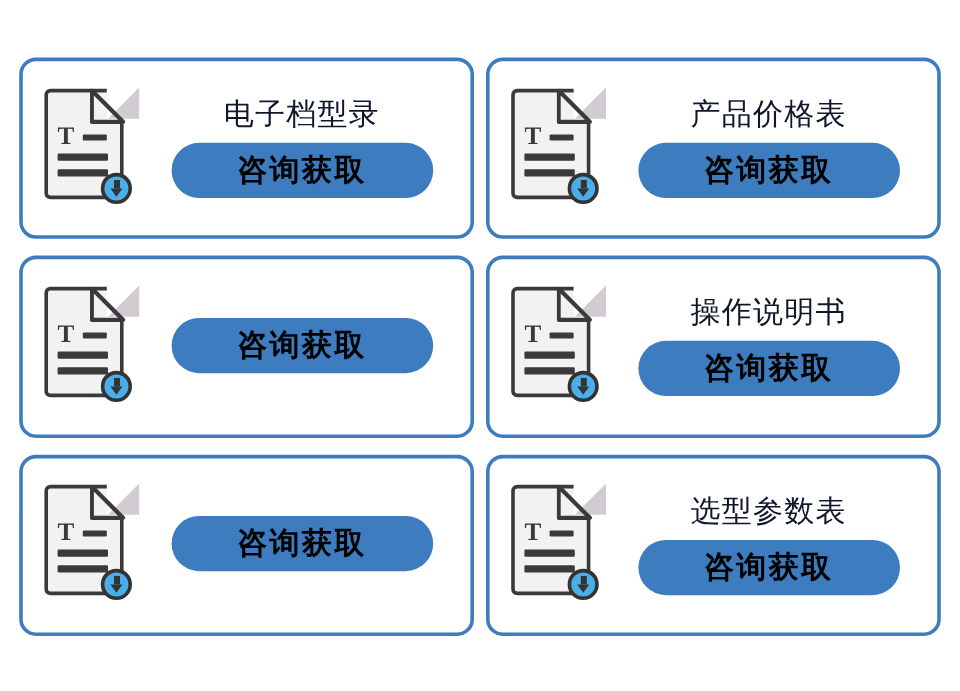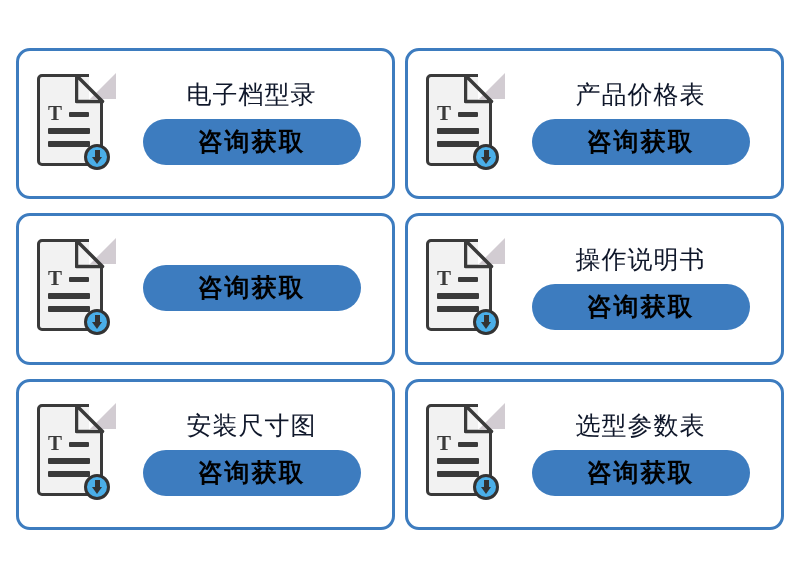--- a/index.html
+++ b/index.html
@@ -281,21 +281,20 @@
       </svg>
       <div class="doc-T">T</div>
       <div class="doc-line dl-short"></div>
       <div class="doc-line dl-1"></div>
       <div class="doc-line dl-2"></div>
       <div class="dl-badge">
         <span class="dl-arrow"></span>
       </div>
     </div>
     <div class="card-body">
-      <div class="card-title">安装尺寸图</div>
       <button class="cta-button">咨询获取</button>
     </div>
   </div>
 
   <div class="card">
     <div class="doc-icon">
       <div class="doc-page"></div>
       <div class="fold-mask"></div>
       <div class="fold-tri"></div>
       <svg class="fold-edge" viewBox="0 0 38 38">

